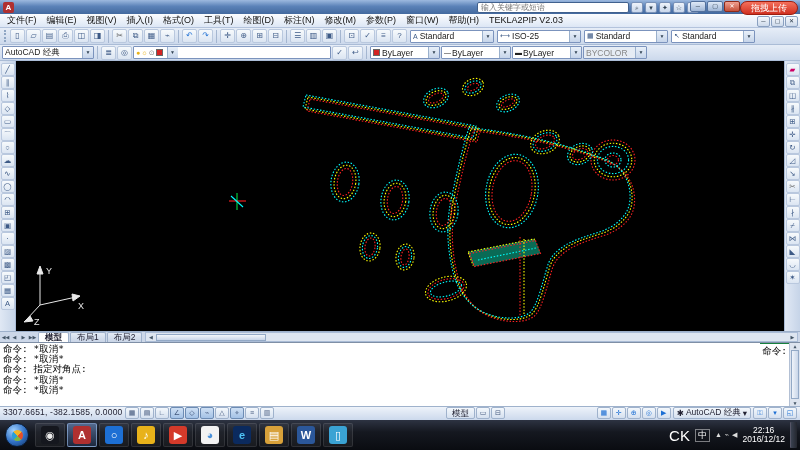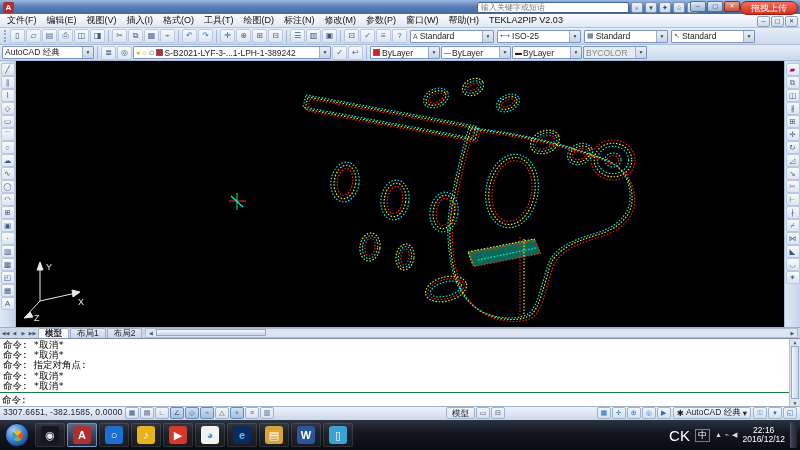--- a/index.html
+++ b/index.html
@@ -54,21 +54,21 @@
 .tab-nav{display:flex;margin:0 1px}
 .tab-nav span{width:9px;text-align:center;font-size:5px;color:#456;line-height:10px}
 .tabs{display:flex}
 .tab{padding:0 6px;background:linear-gradient(#e4ebf5,#c8d4e6);border:1px solid #9db0ca;border-bottom:none;border-radius:2px 2px 0 0;line-height:9px;color:#223;margin-right:1px}
 .tab.active{background:#fff;font-weight:bold}
 .hscroll{flex:1;height:10px;background:#dde5f0;border:1px solid #aabcd6;display:flex;align-items:center;margin:0 2px}
 .hthumb{width:110px;height:7px;background:linear-gradient(#f2f6fb,#c9d6e9);border:1px solid #93a9c6;margin-left:1px}
 .sarrow{font-size:5px;color:#456;width:9px;text-align:center}
 
 .cmdarea{flex:0 0 64px;background:#fff;border-top:1px solid #7f8fa6;display:flex;font-family:"DejaVu Sans Mono",monospace}
-.cmd-main{flex:1;display:flex;flex-direction:column;min-width:0}
+.cmd-main{flex:1;display:flex;flex-direction:row;min-width:0}
 .cmd-history{flex:1;padding:1px 3px;font-size:9.5px;color:#000;line-height:10.2px}
 .cmd-prompt-row{border-top:1px solid #15803d;font-size:9.5px;padding:1px 2px;height:14px;color:#000}
 .cmd-scroll{flex:0 0 11px;background:#dde4ef;border-left:1px solid #b3c0d4;display:flex;flex-direction:column;align-items:center;font-size:5px;color:#456}
 .cmd-thumb{width:8px;flex:1;background:linear-gradient(90deg,#f0f4fa,#c9d6e9);border:1px solid #93a9c6;margin:1px 0}
 
 .statusbar{flex:0 0 14px;background:linear-gradient(#eef3fa,#ccd9ec);border-top:1px solid #9fb2cc;display:flex;align-items:flex-start;font-size:9px;color:#223;padding:0 3px;gap:2px}
 .coords{font-size:8.5px;min-width:120px;letter-spacing:.2px}
 .st-toggles{display:flex;gap:1px}
 .st-btn{width:14px;height:12px;background:linear-gradient(#f4f8fc,#d5e0ef);border:1px solid #9fb2cc;border-radius:2px;font-size:7px;line-height:10px;text-align:center;color:#44597e}
 .st-btn.on{background:linear-gradient(#cfe0f4,#a4c2e6);border-color:#6d8cb4}
@@ -201,21 +201,20 @@
     <span class="tb-sep"></span>
     <div class="icons">
         <span class="tb-icon">≣</span>
         <span class="tb-icon">◎</span>
       </div>
     <div class="combo layer-combo">
       <span class="mini" style="color:#e8b21a">●</span>
       <span class="mini" style="color:#e8b21a">☼</span>
       <span class="mini" style="color:#888">⊙</span>
       <span class="sw" style="background: rgb(212, 34, 34);"></span>
-      <span class="combo-label">S-B2021-LYF-3-...1-LPH-1-389242</span>
       <span class="combo-arrow">▼</span>
     </div>
     <div class="icons">
         <span class="tb-icon">✓</span>
         <span class="tb-icon">↩</span>
       </div>
     <span class="tb-sep"></span>
     <div class="combo prop-combo">
       <span class="sw" style="background:#d42222"></span>
       <span class="combo-label">ByLayer</span>

